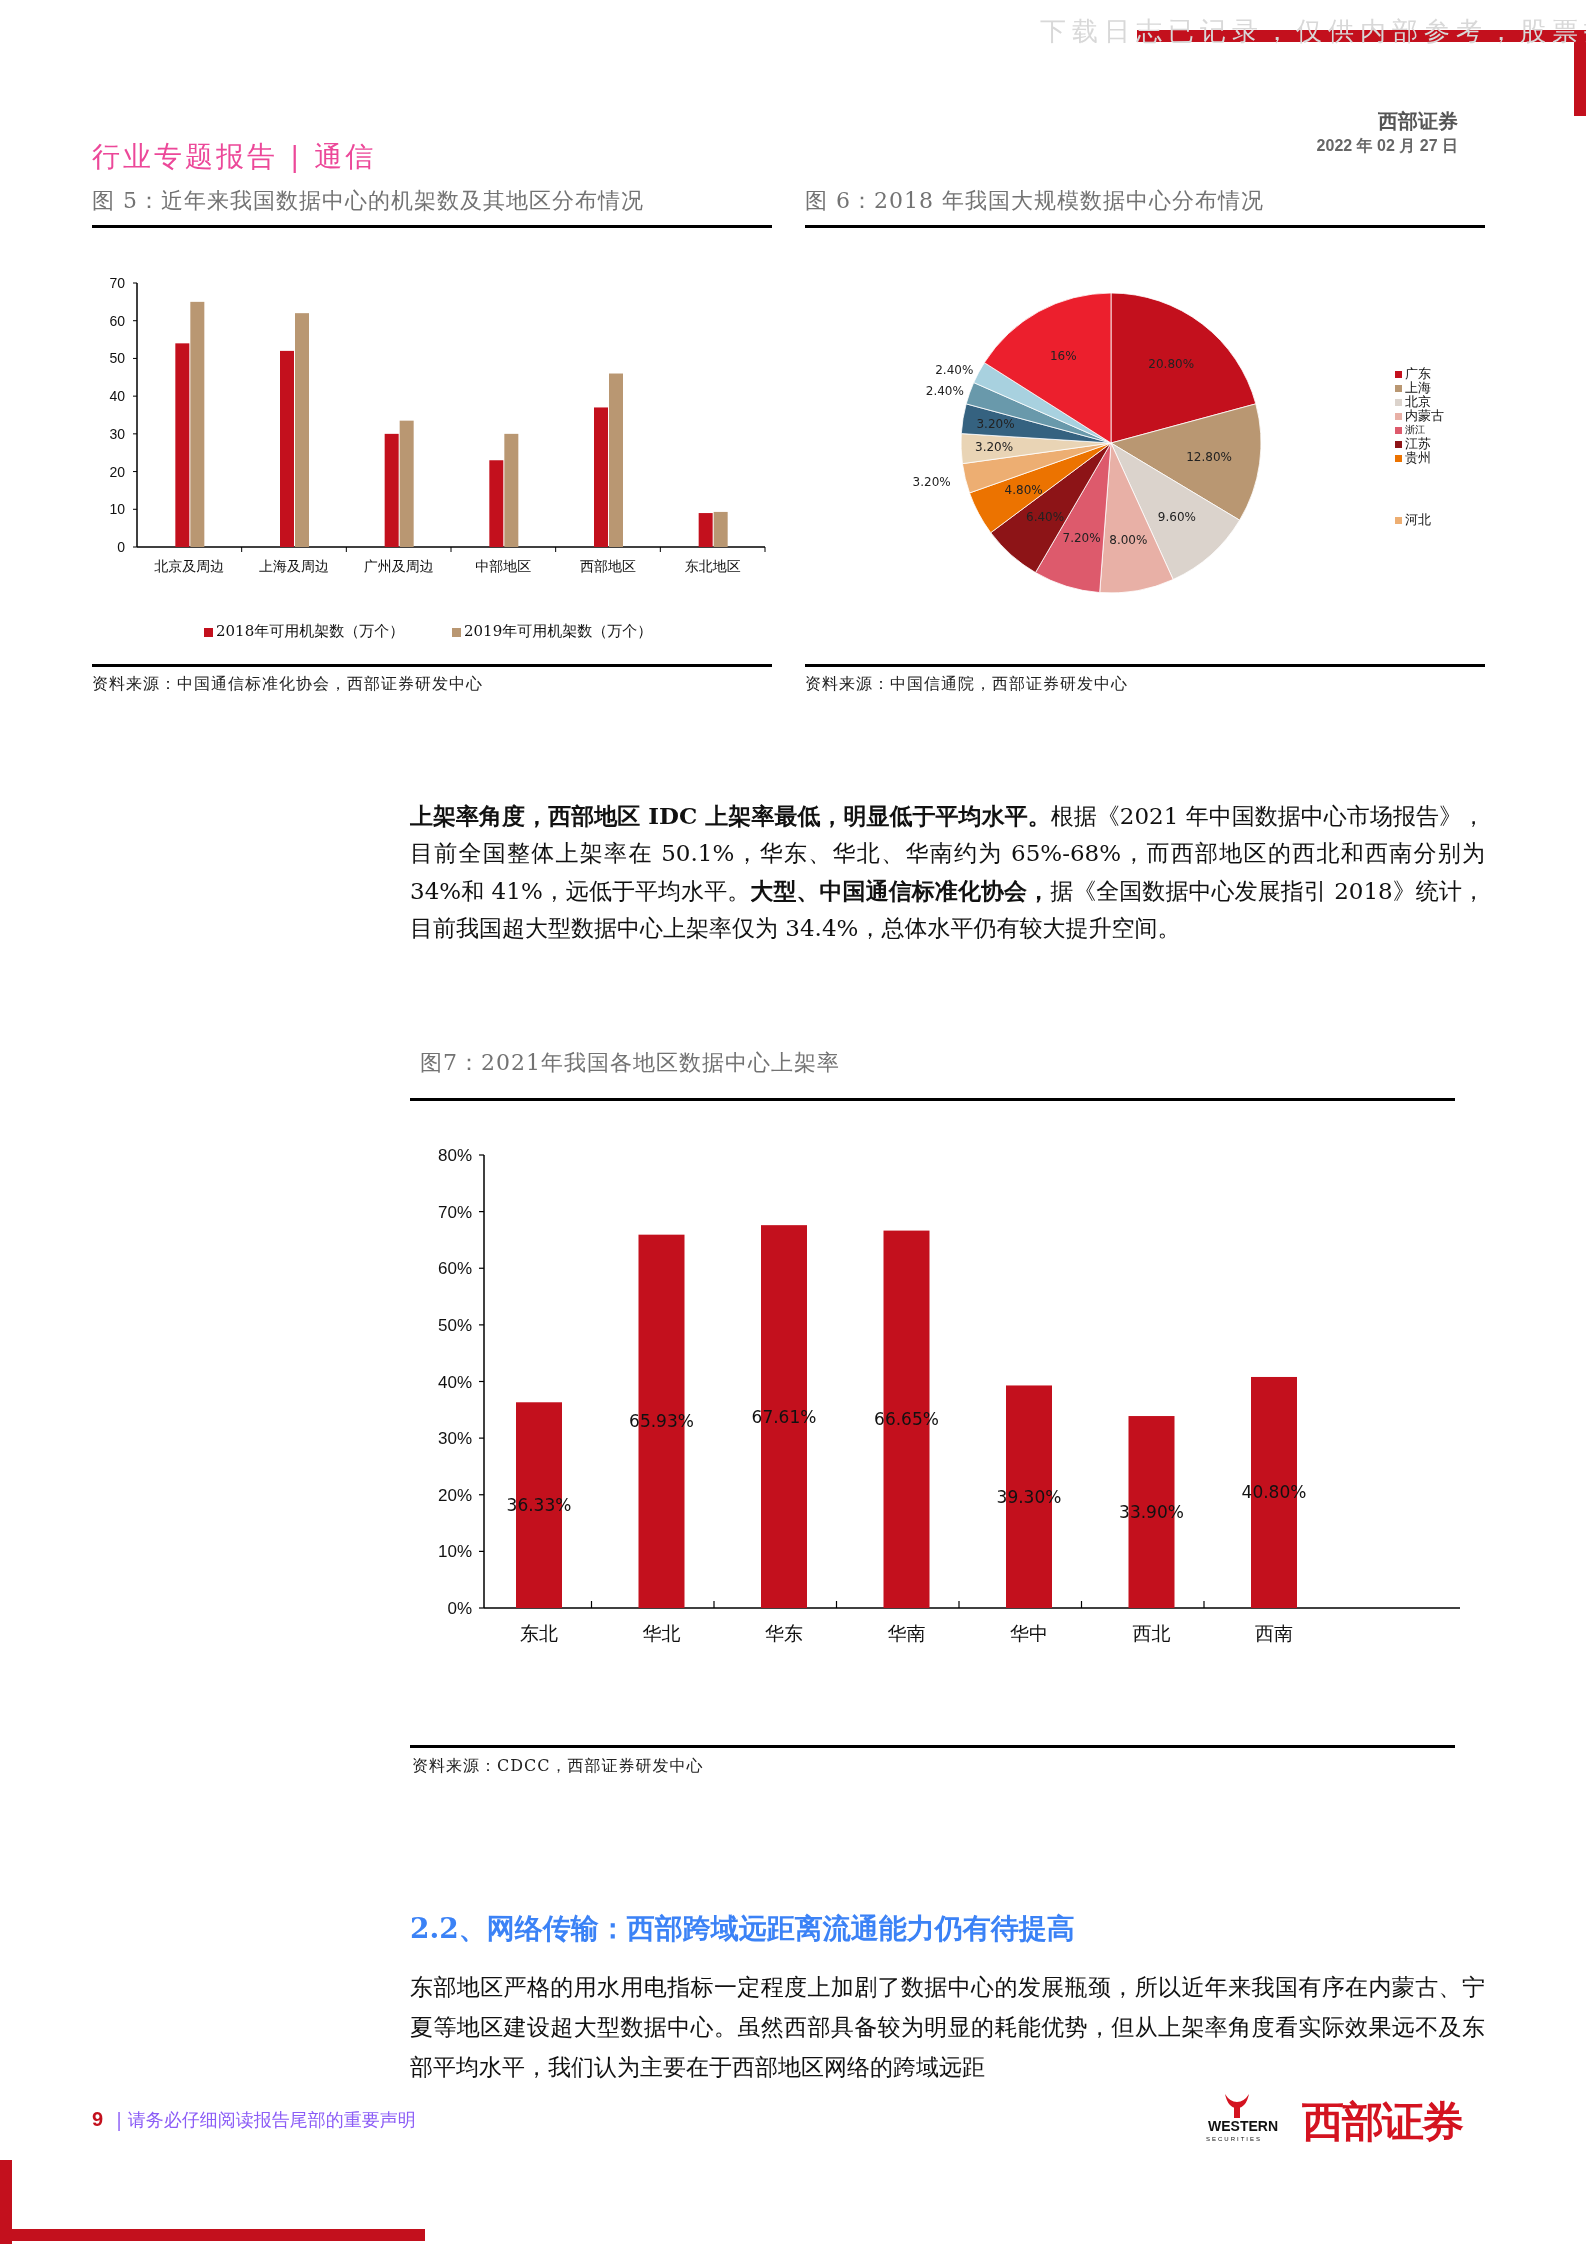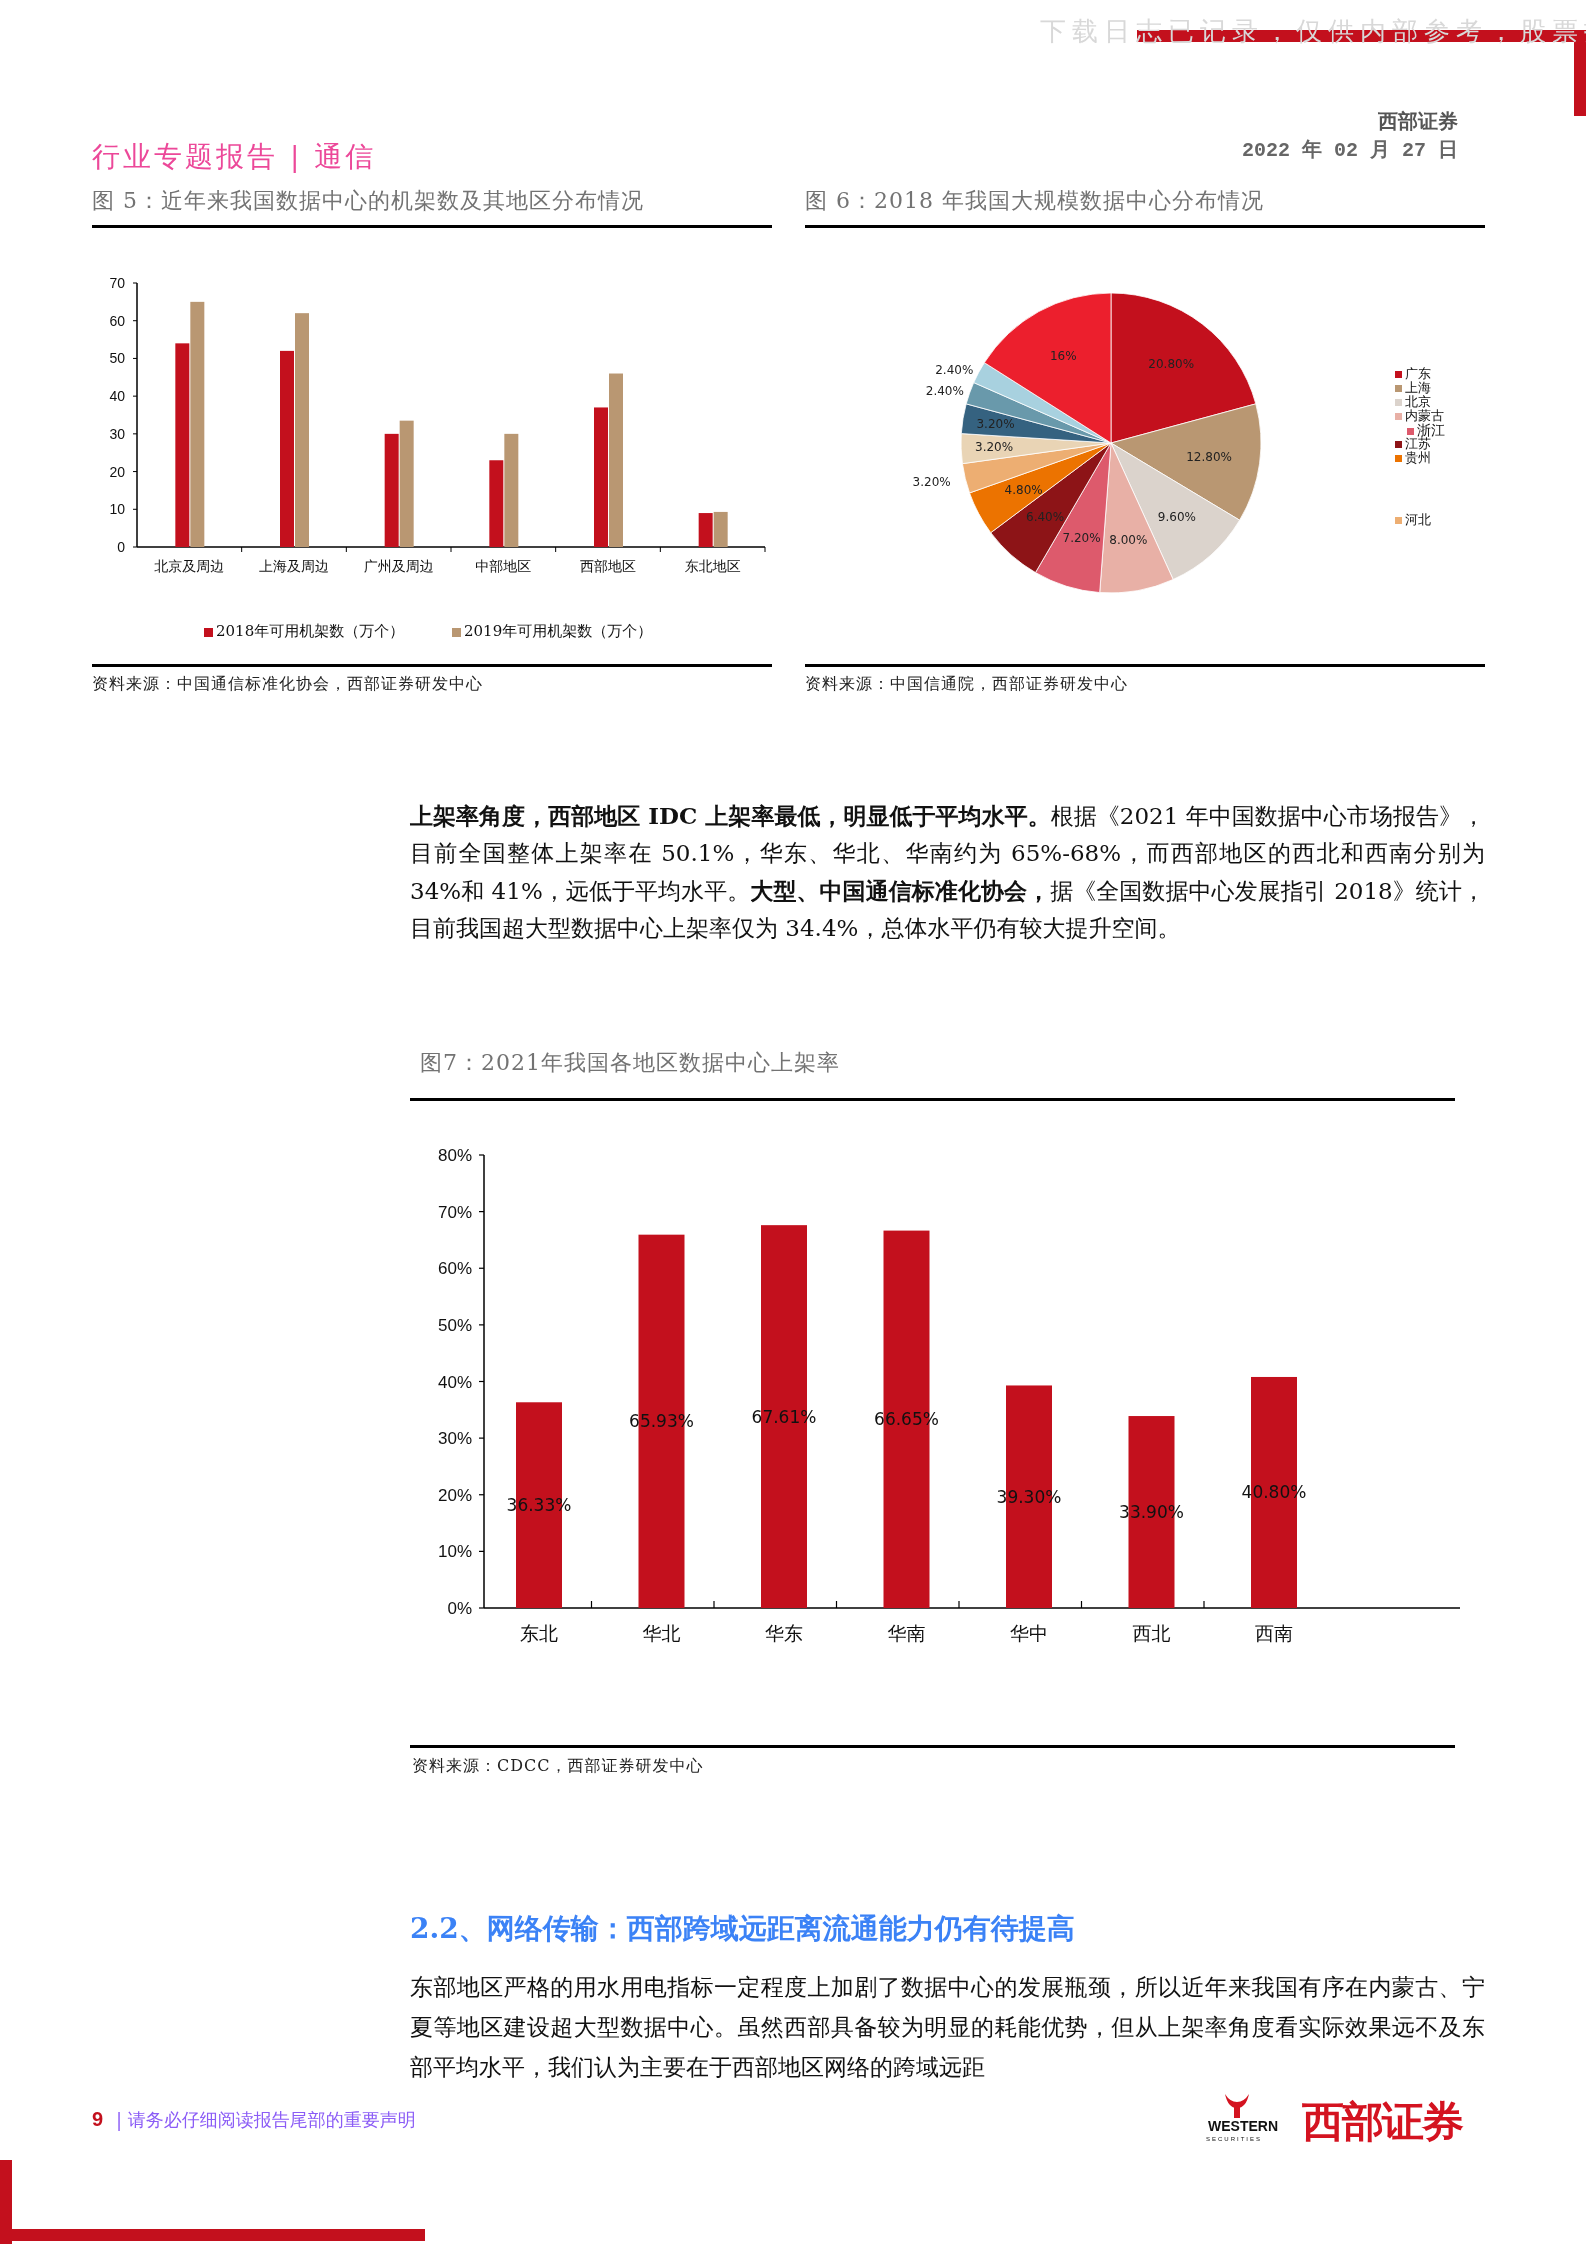--- a/index.html
+++ b/index.html
@@ -4,21 +4,21 @@
 <style>
   html, body { margin:0; padding:0; }
   body { width:1586px; height:2244px; position:relative; background:#ffffff; overflow:hidden;
          font-family:"DejaVu Serif", "Liberation Serif", serif; color:#1a1a1a; }
   .abs { position:absolute; }
   .watermark { left:1040px; top:14px; font-size:26px; color:#d8d8d8; letter-spacing:6px; white-space:nowrap;
                font-family:"DejaVu Sans", sans-serif; z-index:2; }
   .topbar-h { left:1137px; top:30px; width:449px; height:12px; background:#c3101d; z-index:1; }
   .topbar-v { left:1574px; top:30px; width:12px; height:86px; background:#c3101d; }
   .brand-top { right:128px; top:108px; font-size:20px; font-weight:bold; color:#555; }
-  .date-top { right:128px; top:136px; font-size:20px; font-weight:bold; color:#666; font-family:Liberation Mono, monospace; }
+  .date-top { right:128px; top:136px; font-size:16px; font-weight:bold; color:#666; font-family:Liberation Sans, sans-serif; }
   .report-type { left:92px; top:138px; font-size:28px; color:#ec4899; letter-spacing:3px; }
   .fig-title { font-size:22px; color:#737373; letter-spacing:1px; white-space:nowrap; }
   .rule { height:3px; background:#000; }
   .source { font-size:16px; color:#222; letter-spacing:1px; white-space:nowrap; }
   .legend { font-size:15px; color:#111; white-space:nowrap; }
   .legend .sw { display:inline-block; width:9px; height:9px; margin-right:3px; vertical-align:middle; }
   .para { left:410px; width:1075px; font-size:23px; line-height:37px; color:#111; text-align:justify; }
   .para b { font-weight:bold; }
   .section-h { left:410px; top:1910px; font-size:28px; font-weight:bold; color:#3b82f6; }
   .footer-num { left:92px; top:2108px; font-size:20px; font-weight:bold; color:#c3101d; font-family:"Liberation Sans", sans-serif; }
@@ -129,21 +129,21 @@
     <text x="93.36256867614725" y="103.57018658220818" text-anchor="end" font-size="12" fill="#222" style="font-family: &quot;DejaVu Sans&quot;, sans-serif;">2.40%</text>
     <path d="M231,173 L104.35081117469772,92.62598075315053 A150,150 0 0 1 230.99999999999997,23 Z" fill="#ec1f2d" stroke="#fff" stroke-width="0.8"></path>
     <text x="183.3063862639302" y="90.2456386756575" text-anchor="middle" font-size="12" fill="#222" style="font-family: &quot;DejaVu Sans&quot;, sans-serif;">16%</text>
   </svg>
 
 <div class="abs" id="pie-legend" style="left:1395px; top:367px;">
     <div class="legend" style="font-size: 13px; line-height: 14px;"><span class="sw" style="background: rgb(195, 16, 29); width: 7px; height: 7px;"></span><span>广东</span></div>
     <div class="legend" style="font-size: 13px; line-height: 14px;"><span class="sw" style="background: rgb(185, 151, 114); width: 7px; height: 7px;"></span><span>上海</span></div>
     <div class="legend" style="font-size: 13px; line-height: 14px;"><span class="sw" style="background: rgb(219, 211, 204); width: 7px; height: 7px;"></span><span>北京</span></div>
     <div class="legend" style="font-size: 13px; line-height: 14px;"><span class="sw" style="background: rgb(232, 176, 166); width: 7px; height: 7px;"></span><span>内蒙古</span></div>
-    <div class="legend" style="font-size: 14px; line-height: 14px; margin-left: 12px;"><span class="sw" style="background: rgb(221, 90, 108); width: 7px; height: 7px;"></span><span>浙江</span></div>
+    <div class="legend" style="font-size: 10px; line-height: 14px;"><span class="sw" style="background: rgb(221, 90, 108); width: 7px; height: 7px;"></span><span>浙江</span></div>
     <div class="legend" style="font-size: 13px; line-height: 14px;"><span class="sw" style="background: rgb(141, 20, 23); width: 7px; height: 7px;"></span><span>江苏</span></div>
     <div class="legend" style="font-size: 13px; line-height: 14px;"><span class="sw" style="background: rgb(236, 115, 0); width: 7px; height: 7px;"></span><span>贵州</span></div>
     <div class="legend" style="font-size: 13px; line-height: 14px; margin-top: 48px;"><span class="sw" style="background: rgb(237, 174, 114); width: 7px; height: 7px;"></span><span>河北</span></div>
   </div>
 
 <div class="abs rule" style="left:805px; top:664px; width:680px;"></div>
 <div class="abs source" style="left:805px; top:674px;">资料来源：中国信通院，西部证券研发中心</div>
 
 <div class="abs para" style="top:797px;">
   <b>上架率角度，西部地区 IDC 上架率最低，明显低于平均水平。</b><span>根据《2021 年中国数据中心市场报告》，目前全国整体上架率在 50.1%，华东、华北、华南约为 65%-68%，而西部地区的西北和西南分别为 34%和 41%，远低于平均水平。</span><b>大型、中国通信标准化协会，</b><span>据《全国数据中心发展指引 2018》统计，目前我国超大型数据中心上架率仅为 34.4%，总体水平仍有较大提升空间。</span>

